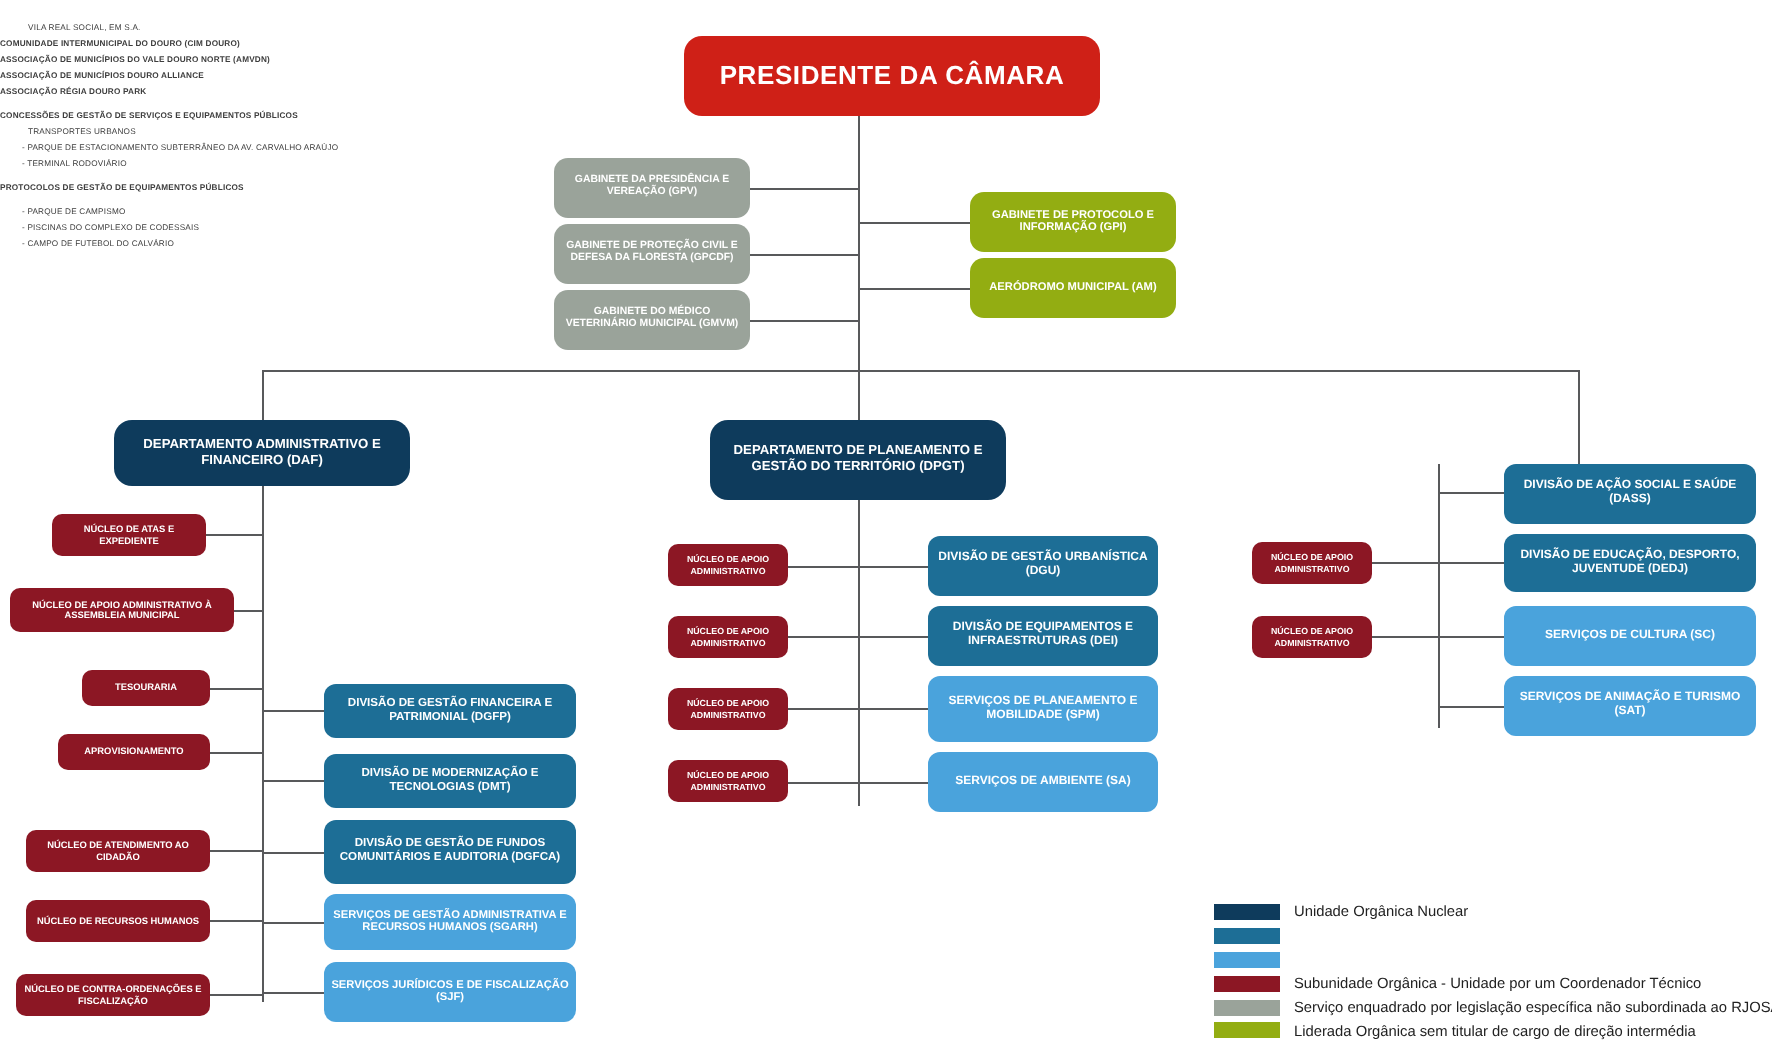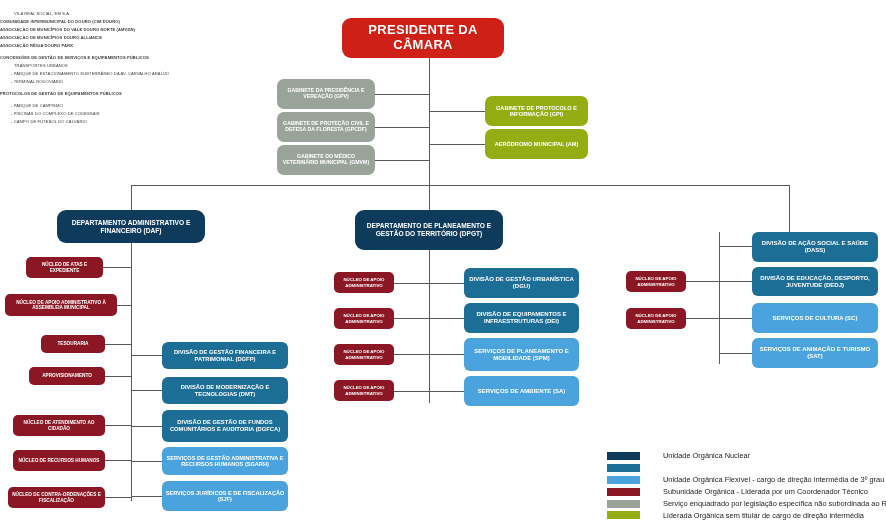--- a/index.html
+++ b/index.html
@@ -29,21 +29,21 @@
     font-size:4.1px;color:#3d3d3d;line-height:1.95;letter-spacing:.1px;
   }
   #notes div{white-space:nowrap;}
   #notes .b{font-weight:bold;}
   #notes .ind1{padding-left:14px;}
   #notes .ind2{padding-left:11px;}
   #notes .gap{height:4px;}
   #legend{position:absolute;left:607px;top:450px;font-size:7.4px;color:#222;}
   #legend .row{display:flex;align-items:center;height:11.9px;}
   #legend .sw{width:33px;height:8px;margin-right:7px;flex:0 0 auto;}
-  #legend .tx{white-space:nowrap;margin-left:16px;}
+  #legend .tx{white-space:nowrap;}
 </style>
 </head>
 <body>
 
 <div id="notes">
     <div class="ind1">VILA REAL SOCIAL, EM S.A.</div>
     <div class="b">COMUNIDADE INTERMUNICIPAL DO DOURO (CIM DOURO)</div>
     <div class="b">ASSOCIAÇÃO DE MUNICÍPIOS DO VALE DOURO NORTE (AMVDN)</div>
     <div class="b">ASSOCIAÇÃO DE MUNICÍPIOS DOURO ALLIANCE</div>
     <div class="b">ASSOCIAÇÃO RÉGIA DOURO PARK</div>
@@ -100,21 +100,21 @@
 <div class="line h" style="left:394px;top:391px;width:35px;"></div>
 
 <div class="line v" style="left:719px;top:232px;height:132px;"></div>
 <div class="line h" style="left:719px;top:246px;width:33px;"></div>
 <div class="line h" style="left:719px;top:281px;width:33px;"></div>
 <div class="line h" style="left:719px;top:318px;width:33px;"></div>
 <div class="line h" style="left:719px;top:353px;width:33px;"></div>
 <div class="line h" style="left:686px;top:281px;width:33px;"></div>
 <div class="line h" style="left:686px;top:318px;width:33px;"></div>
 
-<div class="box president" style="left:342px;top:18px;width:162px;height:40px;">PRESIDENTE DA CÂMARA</div>
+<div class="box president" style="left:342px;top:18px;width:208px;height:40px;">PRESIDENTE DA CÂMARA</div>
 
 <div class="box grey" style="left:277px;top:79px;width:98px;height:30px;font-size:5.2px;">GABINETE DA PRESIDÊNCIA E VEREAÇÃO (GPV)</div>
 <div class="box grey" style="left:277px;top:112px;width:98px;height:30px;font-size:5.2px;">GABINETE DE PROTEÇÃO CIVIL E DEFESA DA FLORESTA (GPCDF)</div>
 <div class="box grey" style="left:277px;top:145px;width:98px;height:30px;font-size:5.2px;">GABINETE DO MÉDICO VETERINÁRIO MUNICIPAL (GMVM)</div>
 
 <div class="box olive" style="left:485px;top:96px;width:103px;height:30px;font-size:5.6px;">GABINETE DE PROTOCOLO E INFORMAÇÃO (GPI)</div>
 <div class="box olive" style="left:485px;top:129px;width:103px;height:30px;font-size:5.6px;">AERÓDROMO MUNICIPAL (AM)</div>
 
 <div class="box nuclear" style="left:57px;top:210px;width:148px;height:33px;font-size:6.6px;">DEPARTAMENTO ADMINISTRATIVO E FINANCEIRO (DAF)</div>
 <div class="box nuclear" style="left:355px;top:210px;width:148px;height:40px;font-size:6.6px;">DEPARTAMENTO DE PLANEAMENTO E GESTÃO DO TERRITÓRIO (DPGT)</div>
@@ -155,25 +155,24 @@
 <div id="legend">
     <div class="row">
       <span class="sw" style="background: rgb(14, 59, 92);"></span>
       <span class="tx">Unidade Orgânica Nuclear</span>
     </div>
     <div class="row">
       <span class="sw" style="background: rgb(29, 110, 150);"></span>
     </div>
     <div class="row">
       <span class="sw" style="background: rgb(74, 163, 220);"></span>
-      <span class="tx">Unidade Orgânica Flexível - cargo de direção intermédia de 3º grau</span>
     </div>
     <div class="row">
       <span class="sw" style="background: rgb(140, 23, 36);"></span>
-      <span class="tx">Subunidade Orgânica - Liderada por um Coordenador Técnico</span>
+      <span class="tx">Subunidade Orgânica - Unidade por um Coordenador Técnico</span>
     </div>
     <div class="row">
       <span class="sw" style="background: rgb(154, 163, 154);"></span>
       <span class="tx">Serviço enquadrado por legislação específica não subordinada ao RJOSA</span>
     </div>
     <div class="row">
       <span class="sw" style="background: rgb(147, 173, 18);"></span>
       <span class="tx">Liderada Orgânica sem titular de cargo de direção intermédia</span>
     </div>
   </div>

